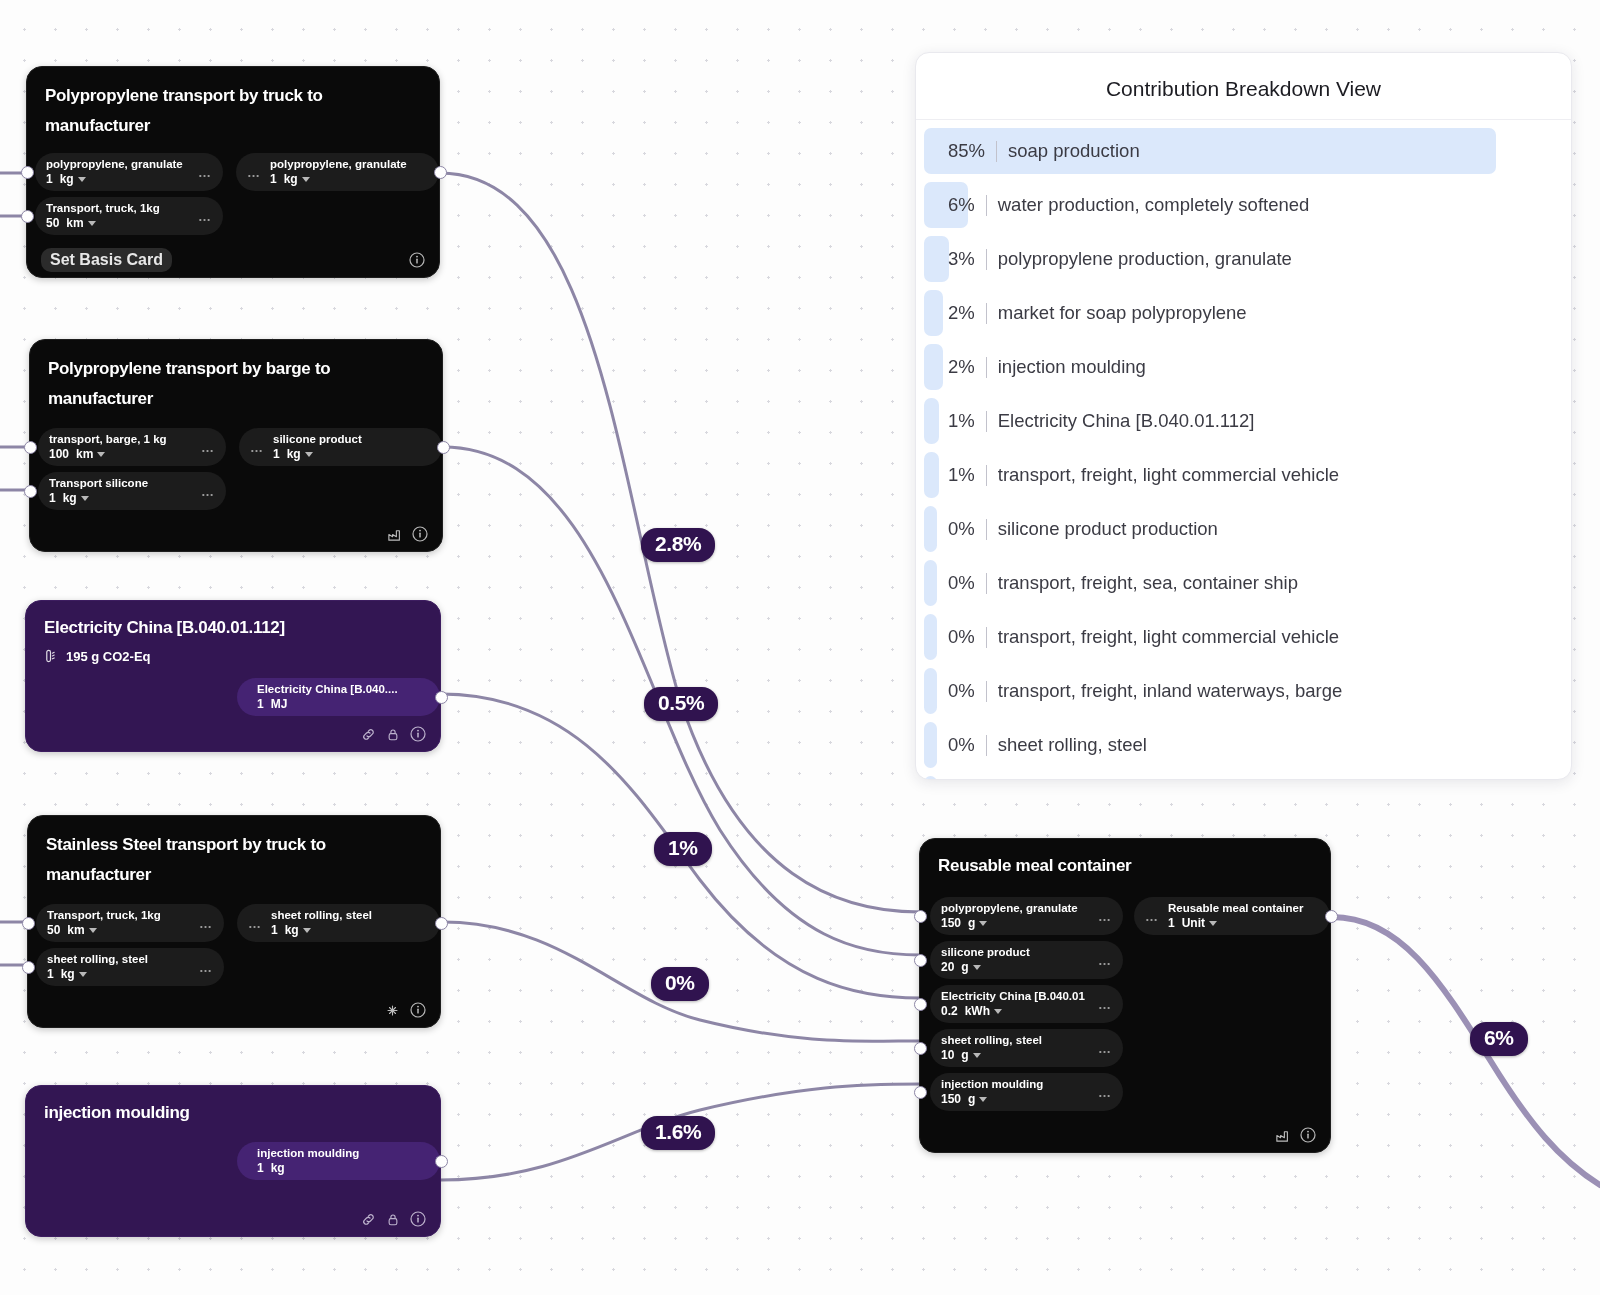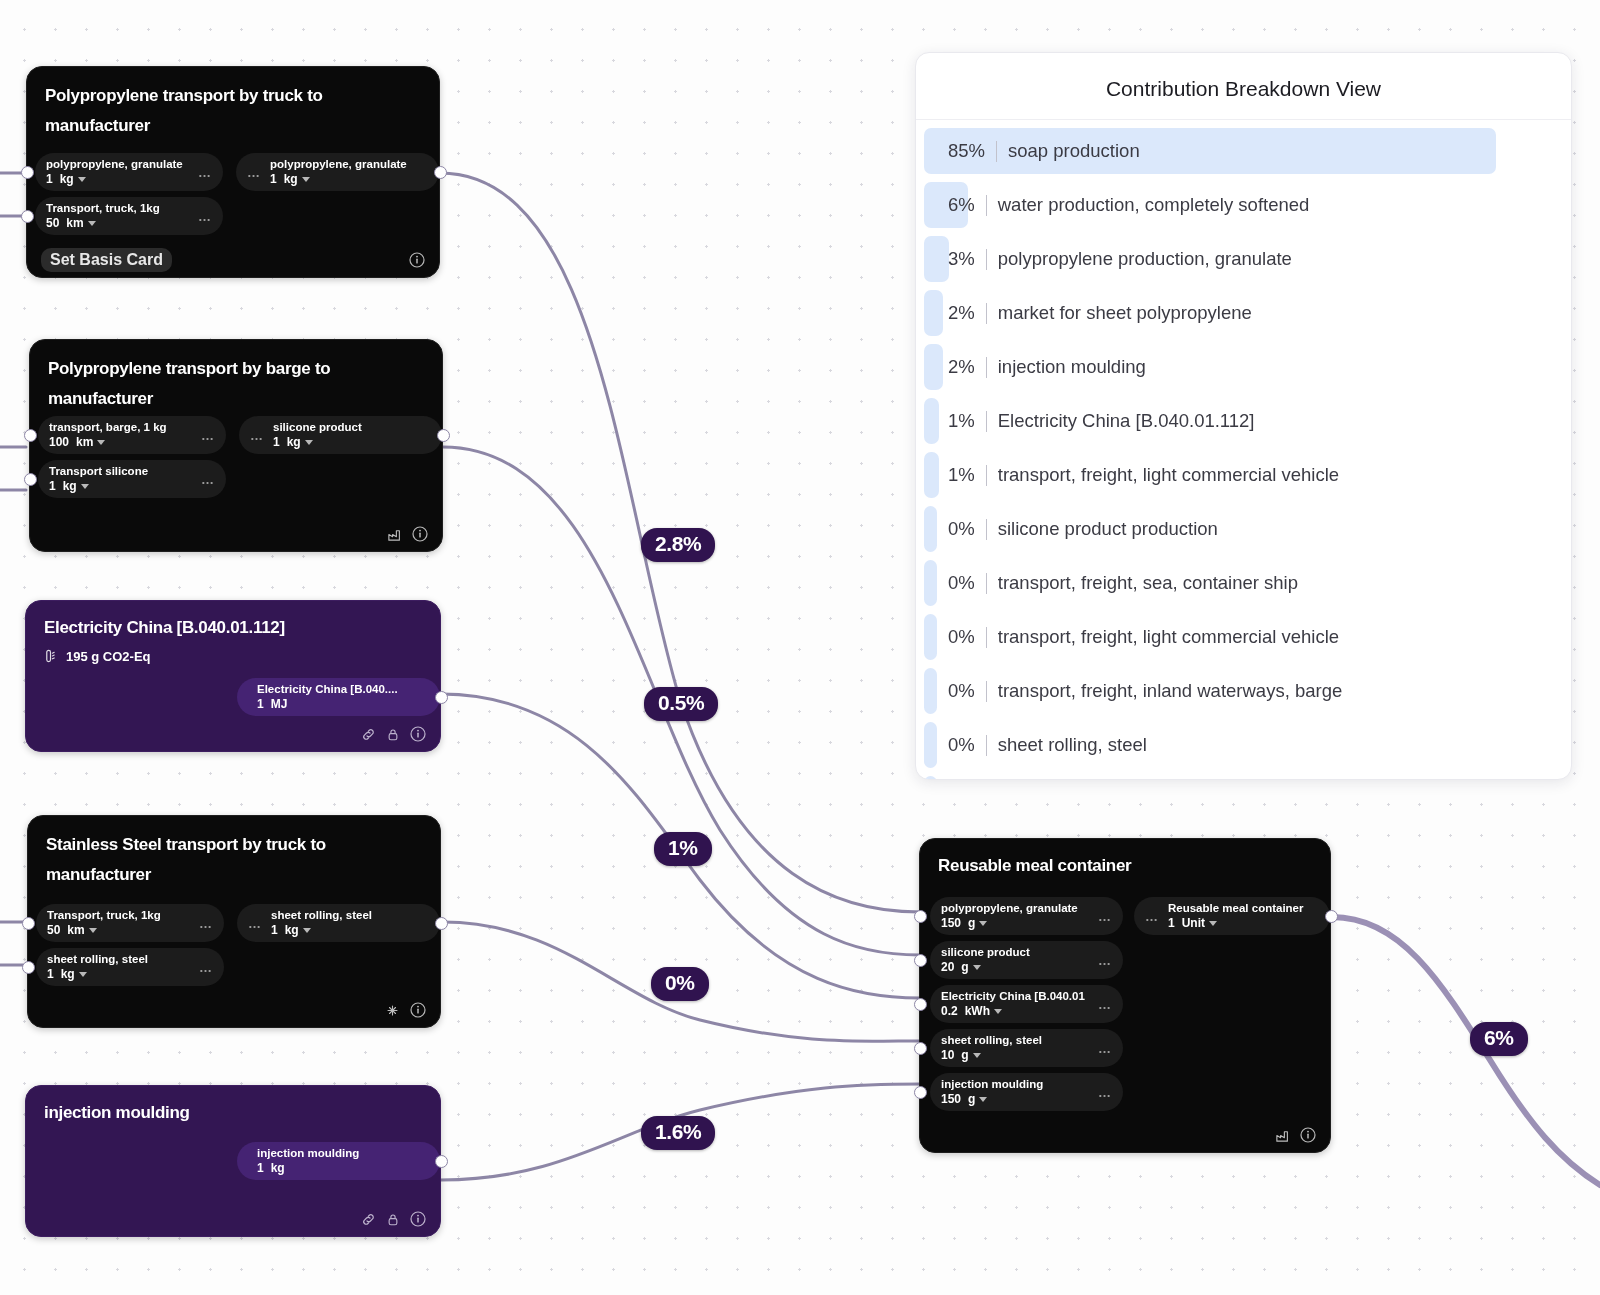--- a/index.html
+++ b/index.html
@@ -330,21 +330,21 @@
           <circle cx="8" cy="8" r="7" fill="none" stroke="#cfcfcf" stroke-width="1.2"></circle>
           <circle cx="8" cy="4.6" r="0.95" fill="#cfcfcf"></circle>
           <rect x="7.25" y="6.6" width="1.5" height="5" rx="0.7" fill="#cfcfcf"></rect>
         </svg>
       </span>
     </div>
   </div>
 
   <div class="node dark" style="left:29px; top:339px; width:414px; height:213px;">
     <div class="node-title">Polypropylene transport by barge to manufacturer</div>
-    <div class="rows" style="margin-top:2px;">
+    <div class="rows" style="margin-top:14px;">
       <div class="row">
         <div class="handle" style="left:-6px; top:13px;"></div>
         <div class="pill in" style="left:8px; width:188px;">
           <span class="pill-label">transport, barge, 1 kg</span>
           <span class="pill-val">
             <span>100</span>
             <span class="pill-unit">
               <span>km</span>
               <i class="caret"></i>
             </span>
@@ -670,21 +670,21 @@
           <i class="cb-sep"></i>
           <span>polypropylene production, granulate</span>
         </div>
       </div>
 
       <div class="cb-row">
         <div class="cb-bar" style="width:19px;"></div>
         <div class="cb-text">
           <span class="cb-pct">2%</span>
           <i class="cb-sep"></i>
-          <span>market for sheet polypropylene</span>
+          <span>market for soap polypropylene</span>
         </div>
       </div>
 
       <div class="cb-row">
         <div class="cb-bar" style="width:19px;"></div>
         <div class="cb-text">
           <span class="cb-pct">2%</span>
           <i class="cb-sep"></i>
           <span>injection moulding</span>
         </div>

